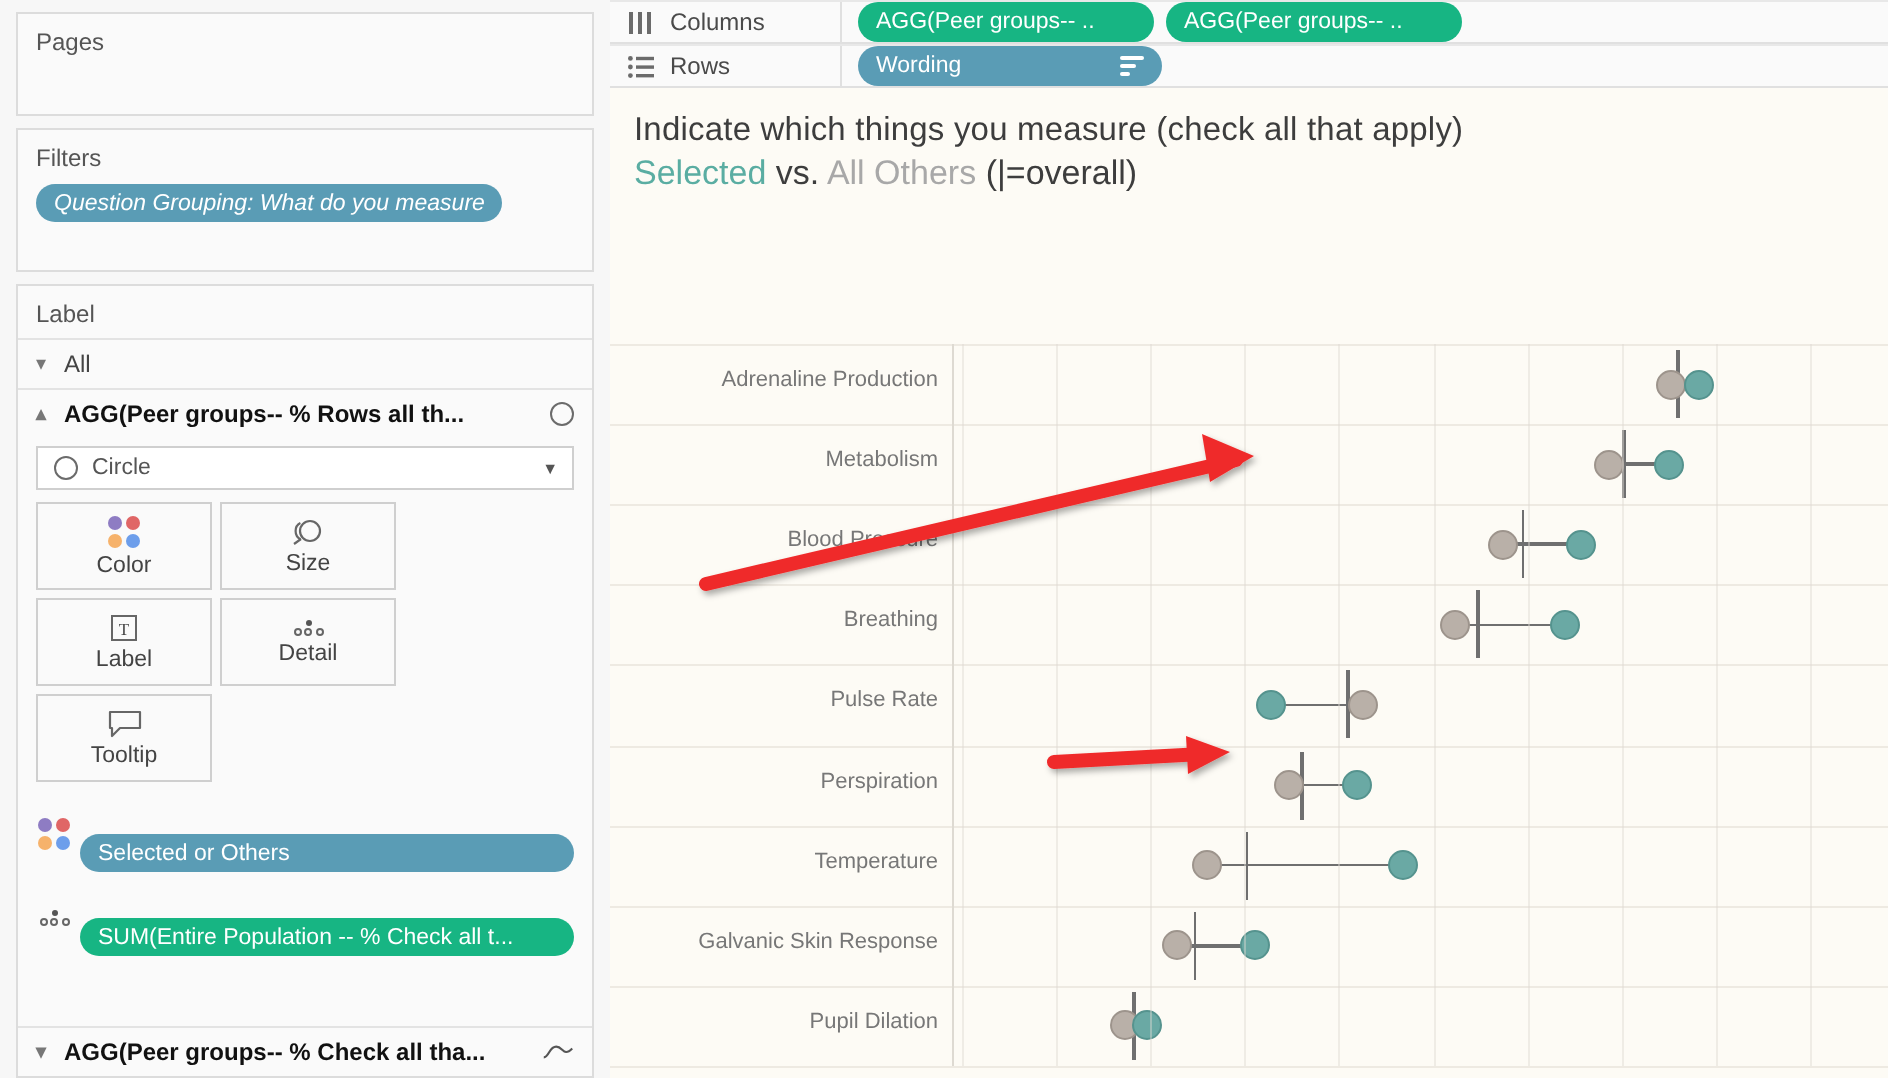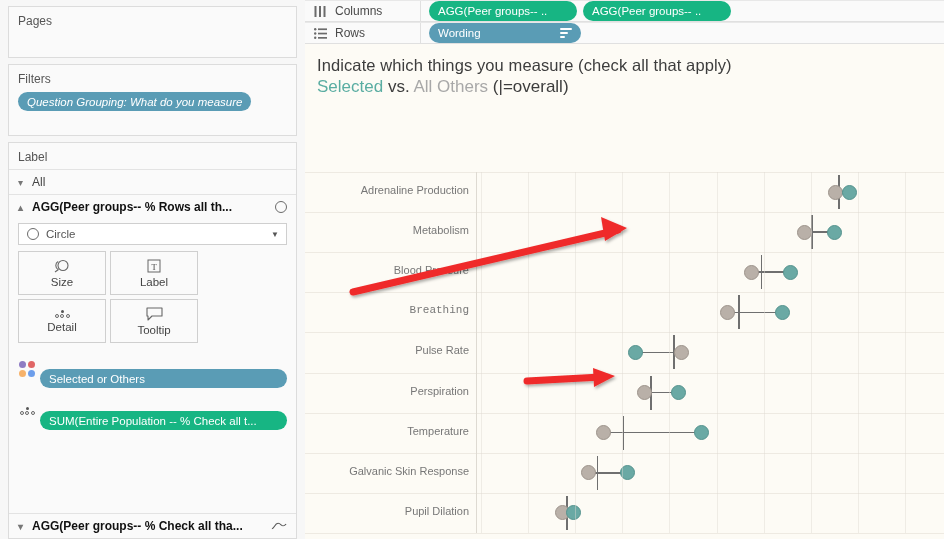--- a/index.html
+++ b/index.html
@@ -177,20 +177,29 @@
 
       <div class="markbody">
         <div class="mark-select">
           <span class="mark-type-icon"></span>
           <span class="lbl">Circle</span>
           <span class="caret">▼</span>
         </div>
 
         <div class="btn-grid">
 
+          <div class="mbtn">
+            <span class="icon-color">
+              <i style="background:#8e7cc3"></i>
+                <i style="background:#e06666"></i>
+              <i style="background:#f6b26b"></i>
+                <i style="background:#6d9eeb"></i>
+            </span>
+            <span>Color</span>
+          </div>
 
           <div class="mbtn">
             <svg width="20" height="15" viewBox="0 0 20 15">
               <ellipse cx="11" cy="7.5" rx="5" ry="5" fill="none" stroke="#666" stroke-width="1.1"></ellipse>
               <path d="M6.5 11.5 L3 14" stroke="#666" stroke-width="1.1" fill="none"></path>
               <path d="M6.2 3.5 C3 5, 3 10, 6.2 11.6" stroke="#666" stroke-width="1.1" fill="none"></path>
             </svg>
             <span>Size</span>
           </div>
 
@@ -331,21 +340,21 @@
           <div class="refline" style="left: 506.241px; top: 114.1px; height: 34.1px;"></div>
           <div class="dot dot-grey" style="left: 491.675px; top: 123.65px;"></div>
           <div class="dot dot-teal" style="left: 521.825px; top: 123.65px;"></div>
           <div class="hline" style="top: 191.3px;"></div>
           <div class="rowlabel" style="top: 163.25px; width: 170px; right: auto; left: 0px;">Blood Pressure</div>
           <div class="connector" style="left: 446.882px; width: 39.1013px; top: 170.45px;"></div>
           <div class="refline" style="left: 455.833px; top: 154.2px; height: 34.1px;"></div>
           <div class="dot dot-grey" style="left: 439.382px; top: 163.75px;"></div>
           <div class="dot dot-teal" style="left: 478.484px; top: 163.75px;"></div>
           <div class="hline" style="top: 231.4px;"></div>
-          <div class="rowlabel" style="top: 203.35px; width: 170px; right: auto; left: 0px; font-family: Liberation Mono, monospace;">Breathing</div>
+          <div class="rowlabel" style="top: 203.35px; width: 170px; right: auto; left: 0px;">Breathing</div>
           <div class="connector" style="left: 422.856px; width: 55.1187px; top: 210.55px;"></div>
           <div class="refline" style="left: 433.221px; top: 194.3px; height: 34.1px;"></div>
           <div class="dot dot-grey" style="left: 415.356px; top: 203.85px;"></div>
           <div class="dot dot-teal" style="left: 470.475px; top: 203.85px;"></div>
           <div class="hline" style="top: 271.5px;"></div>
           <div class="rowlabel" style="top: 243.45px; width: 170px; right: auto; left: 0px;">Pulse Rate</div>
           <div class="connector" style="left: 330.05px; width: 46.1678px; top: 250.65px;"></div>
           <div class="refline" style="left: 368.209px; top: 234.4px; height: 34.1px;"></div>
           <div class="dot dot-grey" style="left: 368.717px; top: 243.95px;"></div>
           <div class="dot dot-teal" style="left: 322.55px; top: 243.95px;"></div>

